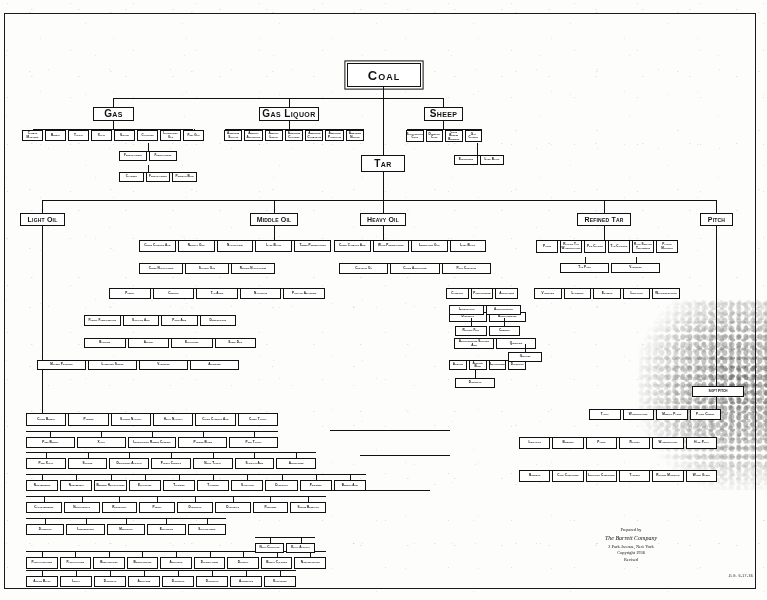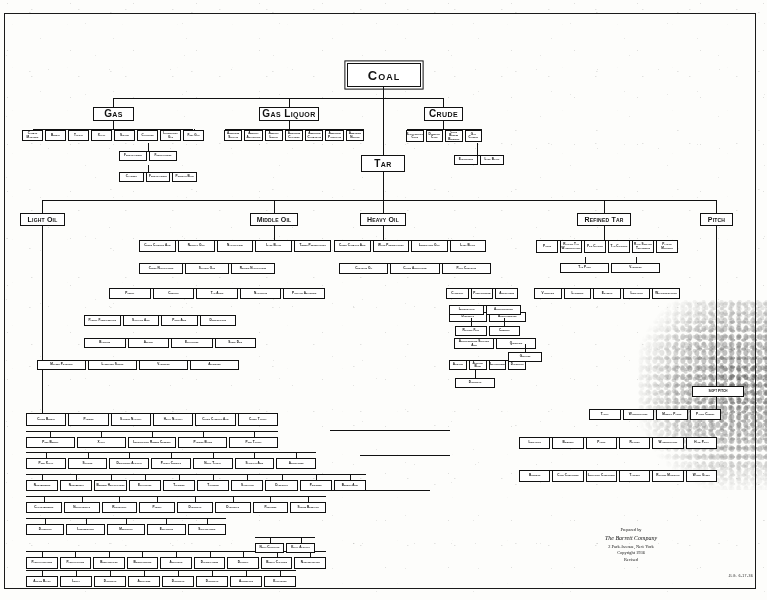--- a/index.html
+++ b/index.html
@@ -88,21 +88,21 @@
 
   <div class="line v" style="left:383px;top:87px;height:11px;"></div>
   <div class="line h" style="left:113px;top:98px;width:330px;"></div>
   <div class="line v" style="left:113px;top:98px;height:9px;"></div>
   <div class="line v" style="left:289px;top:98px;height:9px;"></div>
   <div class="line v" style="left:383px;top:98px;height:57px;"></div>
   <div class="line v" style="left:443px;top:98px;height:9px;"></div>
 
   <div class="node t1" style="left:93px;top:107px;width:41px;height:14px;">Gas</div>
   <div class="node t1" style="left:259px;top:107px;width:60px;height:14px;">Gas Liquor</div>
-  <div class="node t1" style="left:424px;top:107px;width:39px;height:14px;">Crude</div>
+  <div class="node t1" style="left:424px;top:107px;width:39px;height:14px;">Sheep</div>
   <div class="node t1" style="left:361px;top:155px;width:44px;height:17px;">Tar</div>
 
   <div class="line v" style="left:113px;top:121px;height:8px;"></div>
   <div class="line h" style="left:33px;top:129px;width:160px;"></div>
   <div id="gas-row">
       <div class="node t4" style="left: 22px; top: 130px; width: 21px; height: 11px;">Carbon Monoxide</div>
       <div class="line v" style="left: 33px; top: 129px; height: 1px;"></div>
       <div class="node t4" style="left: 45px; top: 130px; width: 21px; height: 11px;">Benzol</div>
       <div class="line v" style="left: 56px; top: 129px; height: 1px;"></div>
       <div class="node t4" style="left: 68px; top: 130px; width: 21px; height: 11px;">Toluol</div>

